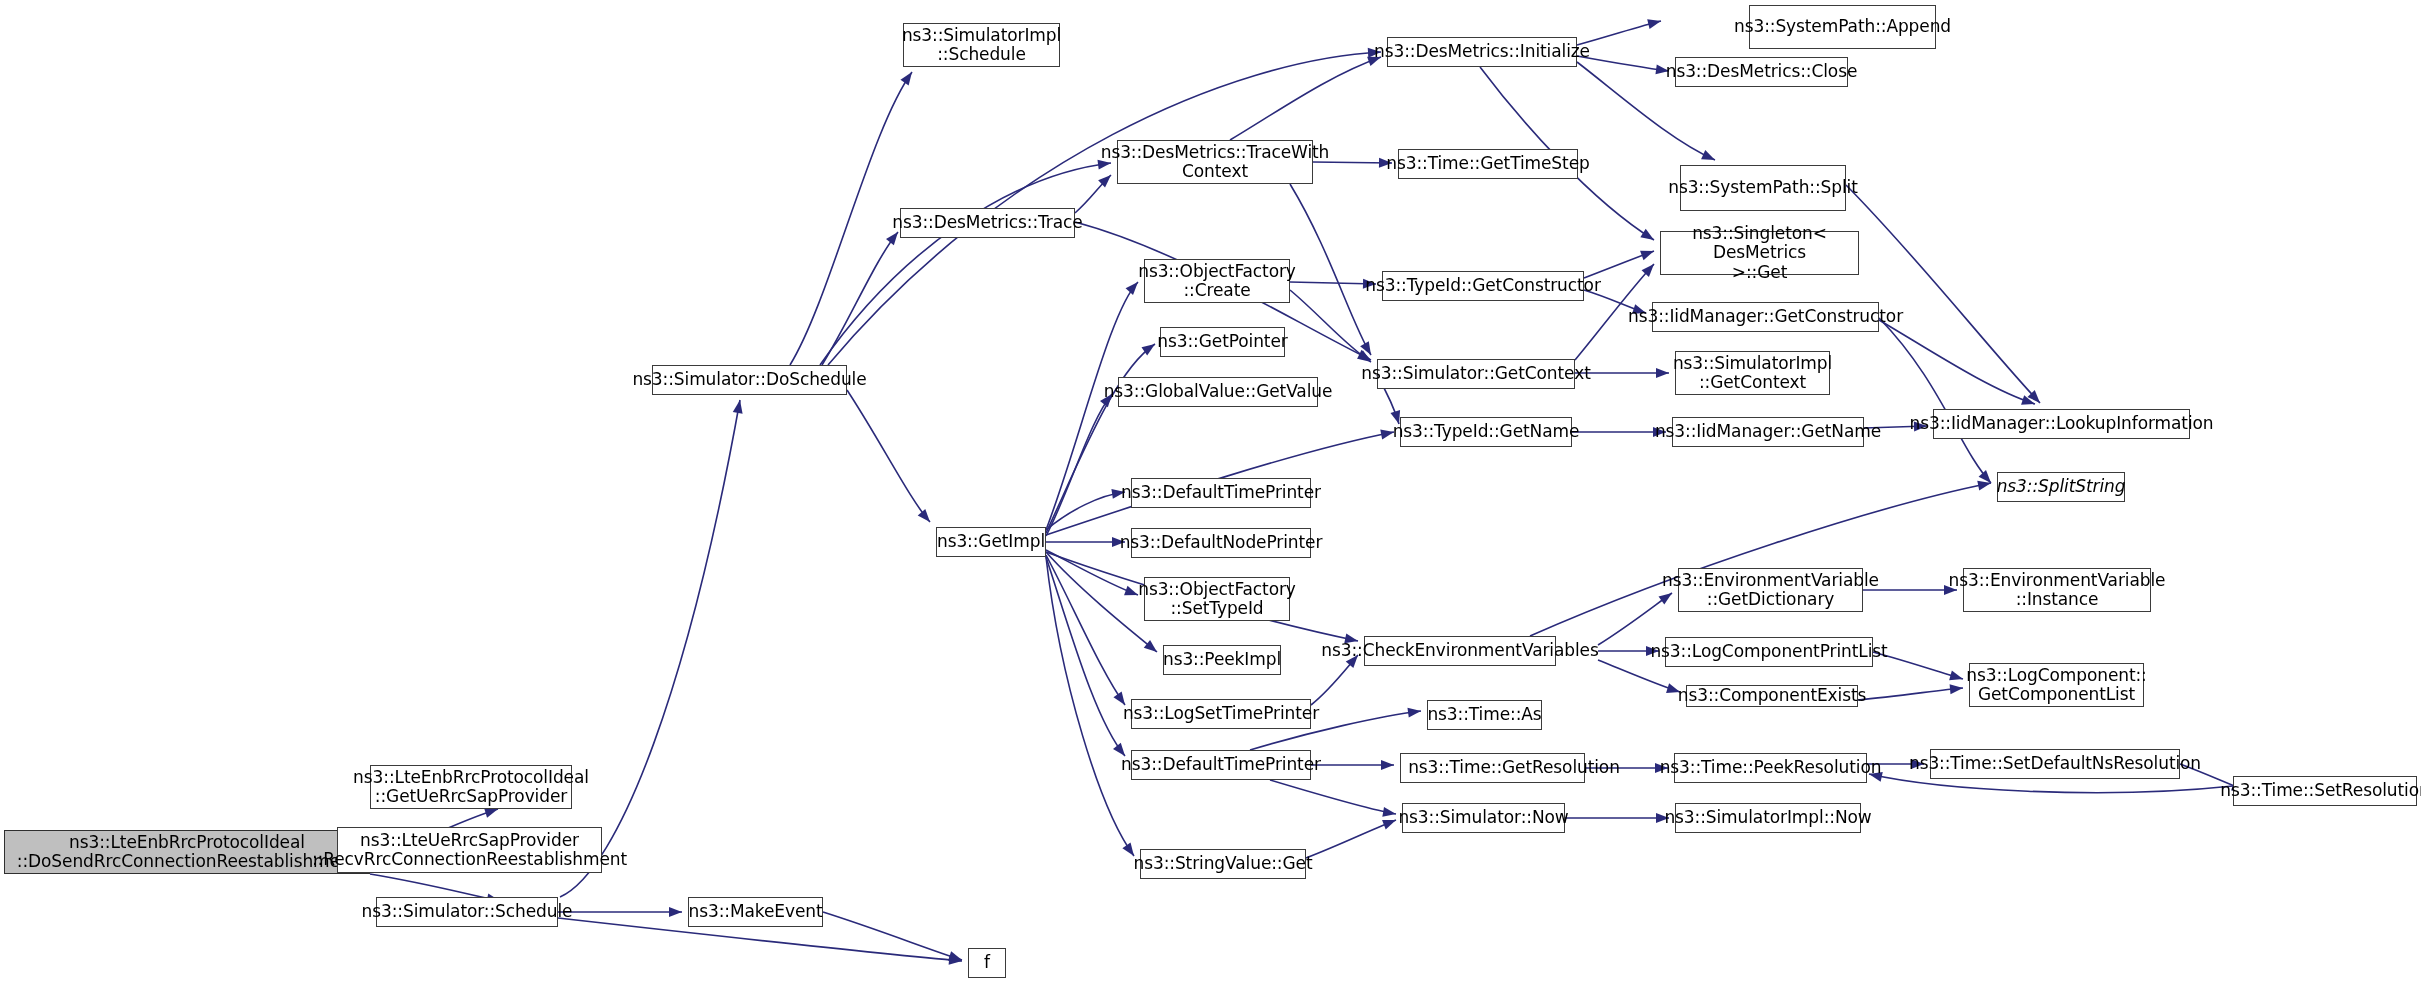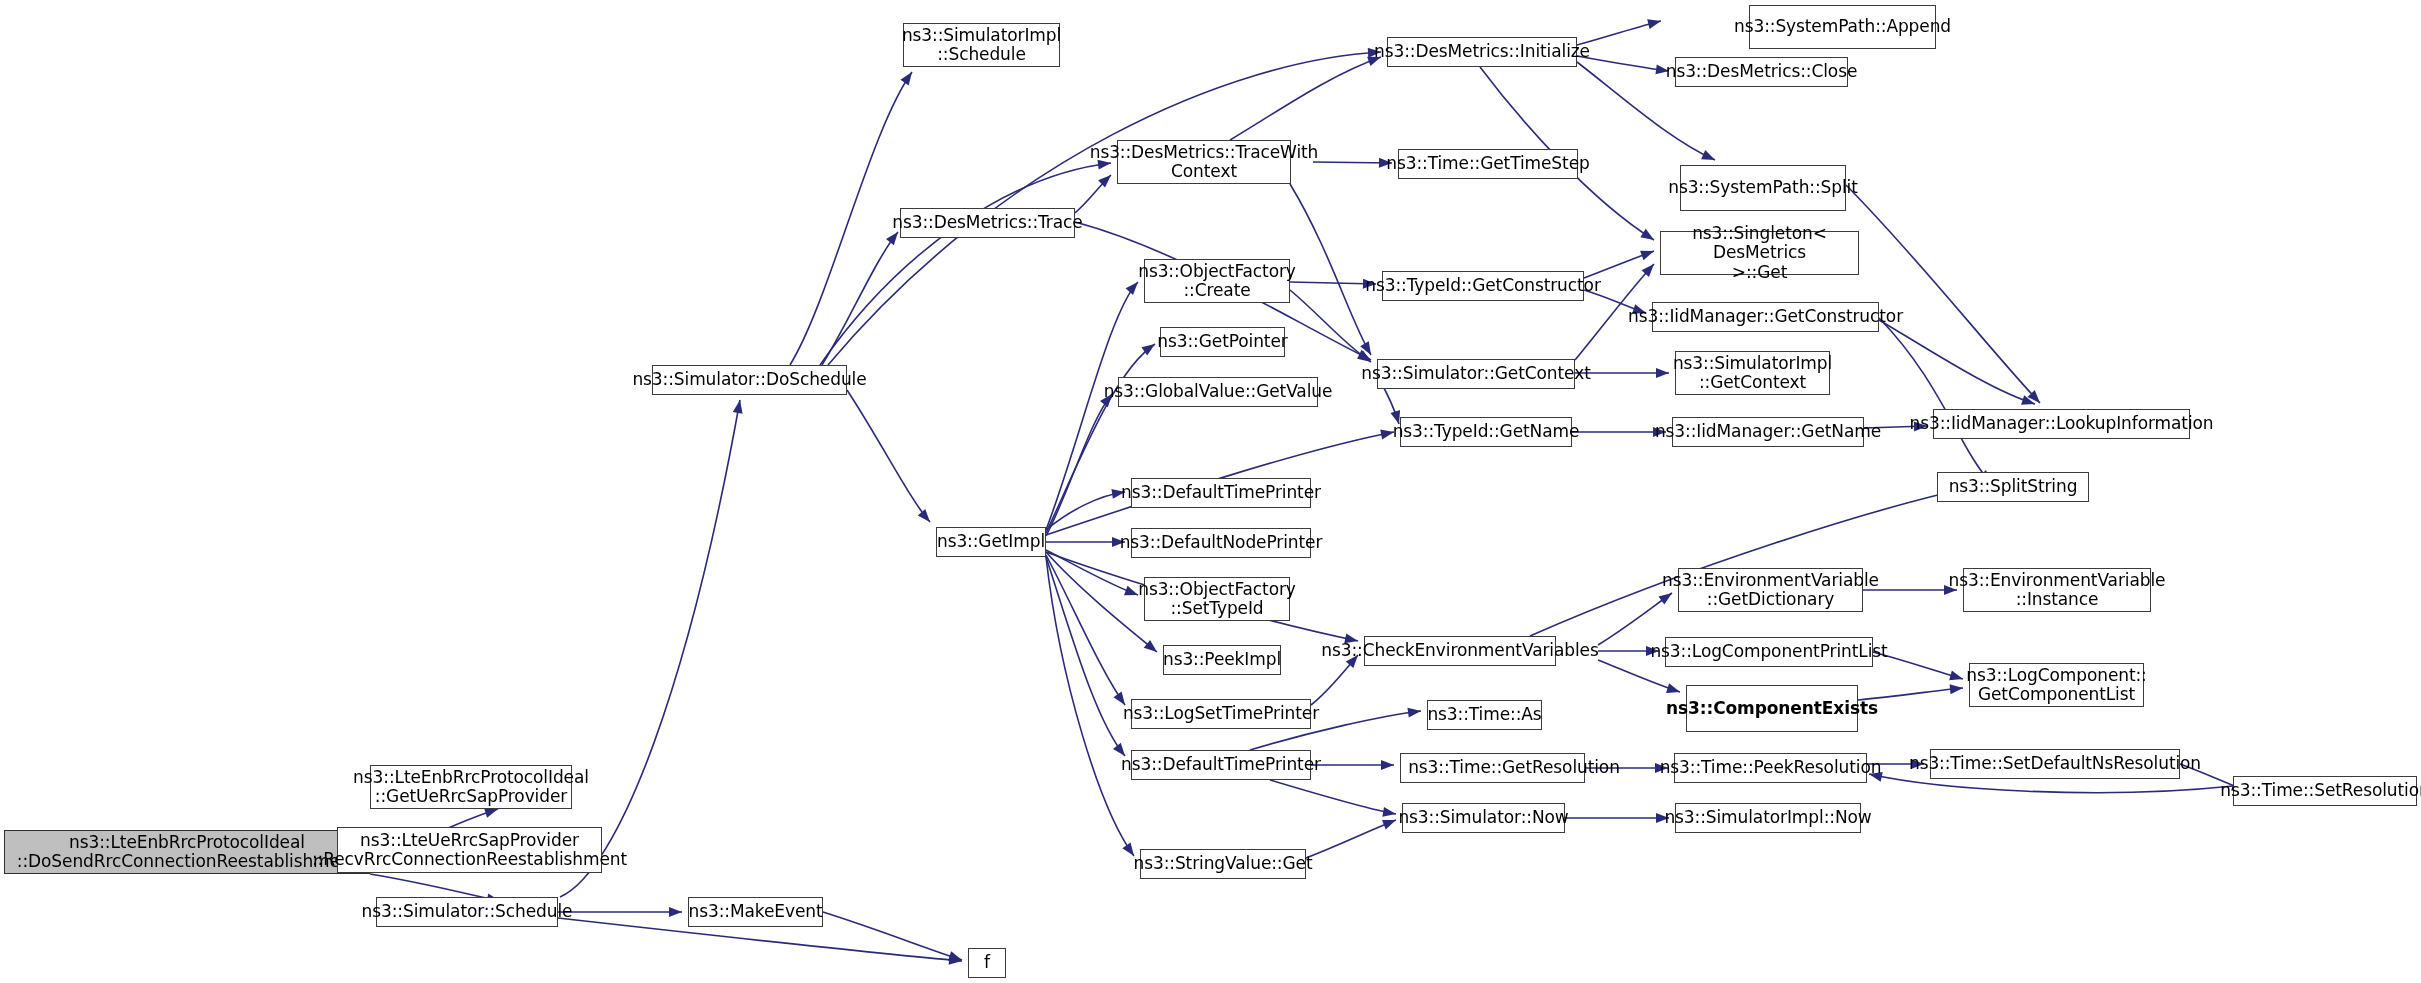--- a/index.html
+++ b/index.html
@@ -163,21 +163,21 @@
       <div class="node" style="left: 370px; top: 765px; width: 202px; height: 44px;">ns3::LteEnbRrcProtocolIdeal
 ::GetUeRrcSapProvider</div>
       <div class="node" style="left: 337px; top: 827px; width: 265px; height: 46px;">ns3::LteUeRrcSapProvider
 ::RecvRrcConnectionReestablishment</div>
       <div class="node" style="left: 376px; top: 897px; width: 182px; height: 30px;">ns3::Simulator::Schedule</div>
       <div class="node" style="left: 688px; top: 897px; width: 135px; height: 30px;">ns3::MakeEvent</div>
       <div class="node" style="left: 968px; top: 948px; width: 38px; height: 30px;">f</div>
       <div class="node" style="left: 652px; top: 365px; width: 195px; height: 30px;">ns3::Simulator::DoSchedule</div>
       <div class="node" style="left: 903px; top: 23px; width: 157px; height: 44px;">ns3::SimulatorImpl
 ::Schedule</div>
-      <div class="node" style="left: 1117px; top: 140px; width: 174px; height: 44px;">ns3::DesMetrics::TraceWith
+      <div class="node" style="left: 1117px; top: 140px; width: 196px; height: 44px;">ns3::DesMetrics::TraceWith
 Context</div>
       <div class="node" style="left: 900px; top: 208px; width: 175px; height: 30px;">ns3::DesMetrics::Trace</div>
       <div class="node" style="left: 936px; top: 527px; width: 110px; height: 30px;">ns3::GetImpl</div>
       <div class="node" style="left: 1144px; top: 259px; width: 146px; height: 44px;">ns3::ObjectFactory
 ::Create</div>
       <div class="node" style="left: 1160px; top: 327px; width: 125px; height: 30px;">ns3::GetPointer</div>
       <div class="node" style="left: 1118px; top: 377px; width: 200px; height: 30px;">ns3::GlobalValue::GetValue</div>
       <div class="node" style="left: 1131px; top: 478px; width: 180px; height: 30px;">ns3::DefaultTimePrinter</div>
       <div class="node" style="left: 1131px; top: 528px; width: 180px; height: 30px;">ns3::DefaultNodePrinter</div>
       <div class="node" style="left: 1144px; top: 577px; width: 146px; height: 44px;">ns3::ObjectFactory
@@ -194,28 +194,28 @@
       <div class="node" style="left: 1382px; top: 271px; width: 202px; height: 30px;">ns3::TypeId::GetConstructor</div>
       <div class="node" style="left: 1377px; top: 359px; width: 198px; height: 30px;">ns3::Simulator::GetContext</div>
       <div class="node" style="left: 1400px; top: 417px; width: 172px; height: 30px;">ns3::TypeId::GetName</div>
       <div class="node" style="left: 1660px; top: 231px; width: 199px; height: 44px;">ns3::Singleton&lt; DesMetrics
 &gt;::Get</div>
       <div class="node" style="left: 1652px; top: 302px; width: 227px; height: 30px;">ns3::IidManager::GetConstructor</div>
       <div class="node" style="left: 1675px; top: 351px; width: 155px; height: 44px;">ns3::SimulatorImpl
 ::GetContext</div>
       <div class="node" style="left: 1672px; top: 417px; width: 192px; height: 30px;">ns3::IidManager::GetName</div>
       <div class="node" style="left: 1933px; top: 409px; width: 257px; height: 30px;">ns3::IidManager::LookupInformation</div>
-      <div class="node" style="left: 1937px; top: 472px; width: 152px; height: 30px;">ns3::SplitString</div>
+      <div class="node" style="left: 1997px; top: 472px; width: 128px; height: 30px; font-style: italic;">ns3::SplitString</div>
       <div class="node" style="left: 1364px; top: 636px; width: 192px; height: 30px;">ns3::CheckEnvironmentVariables</div>
       <div class="node" style="left: 1678px; top: 568px; width: 185px; height: 44px;">ns3::EnvironmentVariable
 ::GetDictionary</div>
       <div class="node" style="left: 1963px; top: 568px; width: 188px; height: 44px;">ns3::EnvironmentVariable
 ::Instance</div>
       <div class="node" style="left: 1665px; top: 637px; width: 208px; height: 30px;">ns3::LogComponentPrintList</div>
-      <div class="node" style="left: 1686px; top: 685px; width: 172px; height: 47px; font-weight: bold;">ns3::ComponentExists</div>
+      <div class="node" style="left: 1686px; top: 685px; width: 172px; height: 22px;">ns3::ComponentExists</div>
       <div class="node" style="left: 1969px; top: 663px; width: 175px; height: 44px;">ns3::LogComponent::
 GetComponentList</div>
       <div class="node" style="left: 1427px; top: 700px; width: 115px; height: 30px;">ns3::Time::As</div>
       <div class="node" style="left: 1400px; top: 753px; width: 185px; height: 30px; padding-left: 47px;">ns3::Time::GetResolution</div>
       <div class="node" style="left: 1674px; top: 753px; width: 193px; height: 30px;">ns3::Time::PeekResolution</div>
       <div class="node" style="left: 1930px; top: 749px; width: 250px; height: 30px;">ns3::Time::SetDefaultNsResolution</div>
       <div class="node" style="left: 2233px; top: 776px; width: 184px; height: 30px;">ns3::Time::SetResolution</div>
       <div class="node" style="left: 1402px; top: 803px; width: 163px; height: 30px;">ns3::Simulator::Now</div>
       <div class="node" style="left: 1675px; top: 803px; width: 186px; height: 30px;">ns3::SimulatorImpl::Now</div>
     </div>

